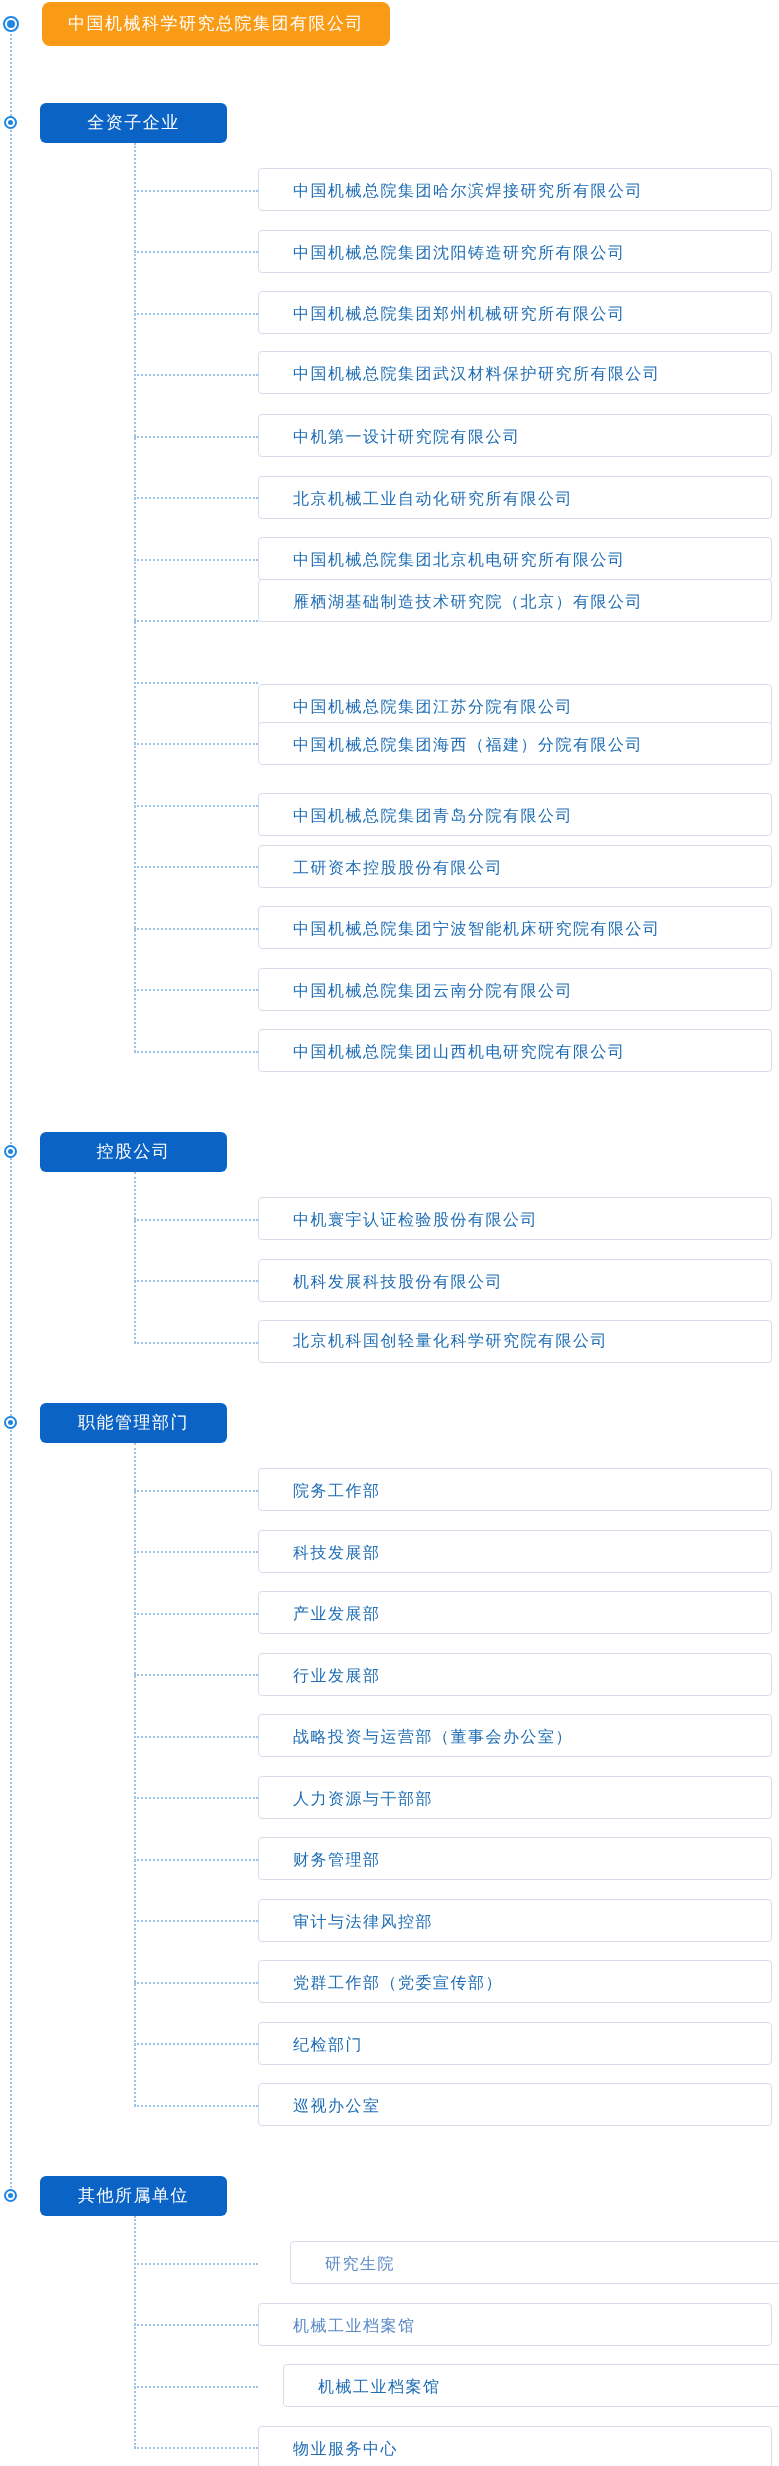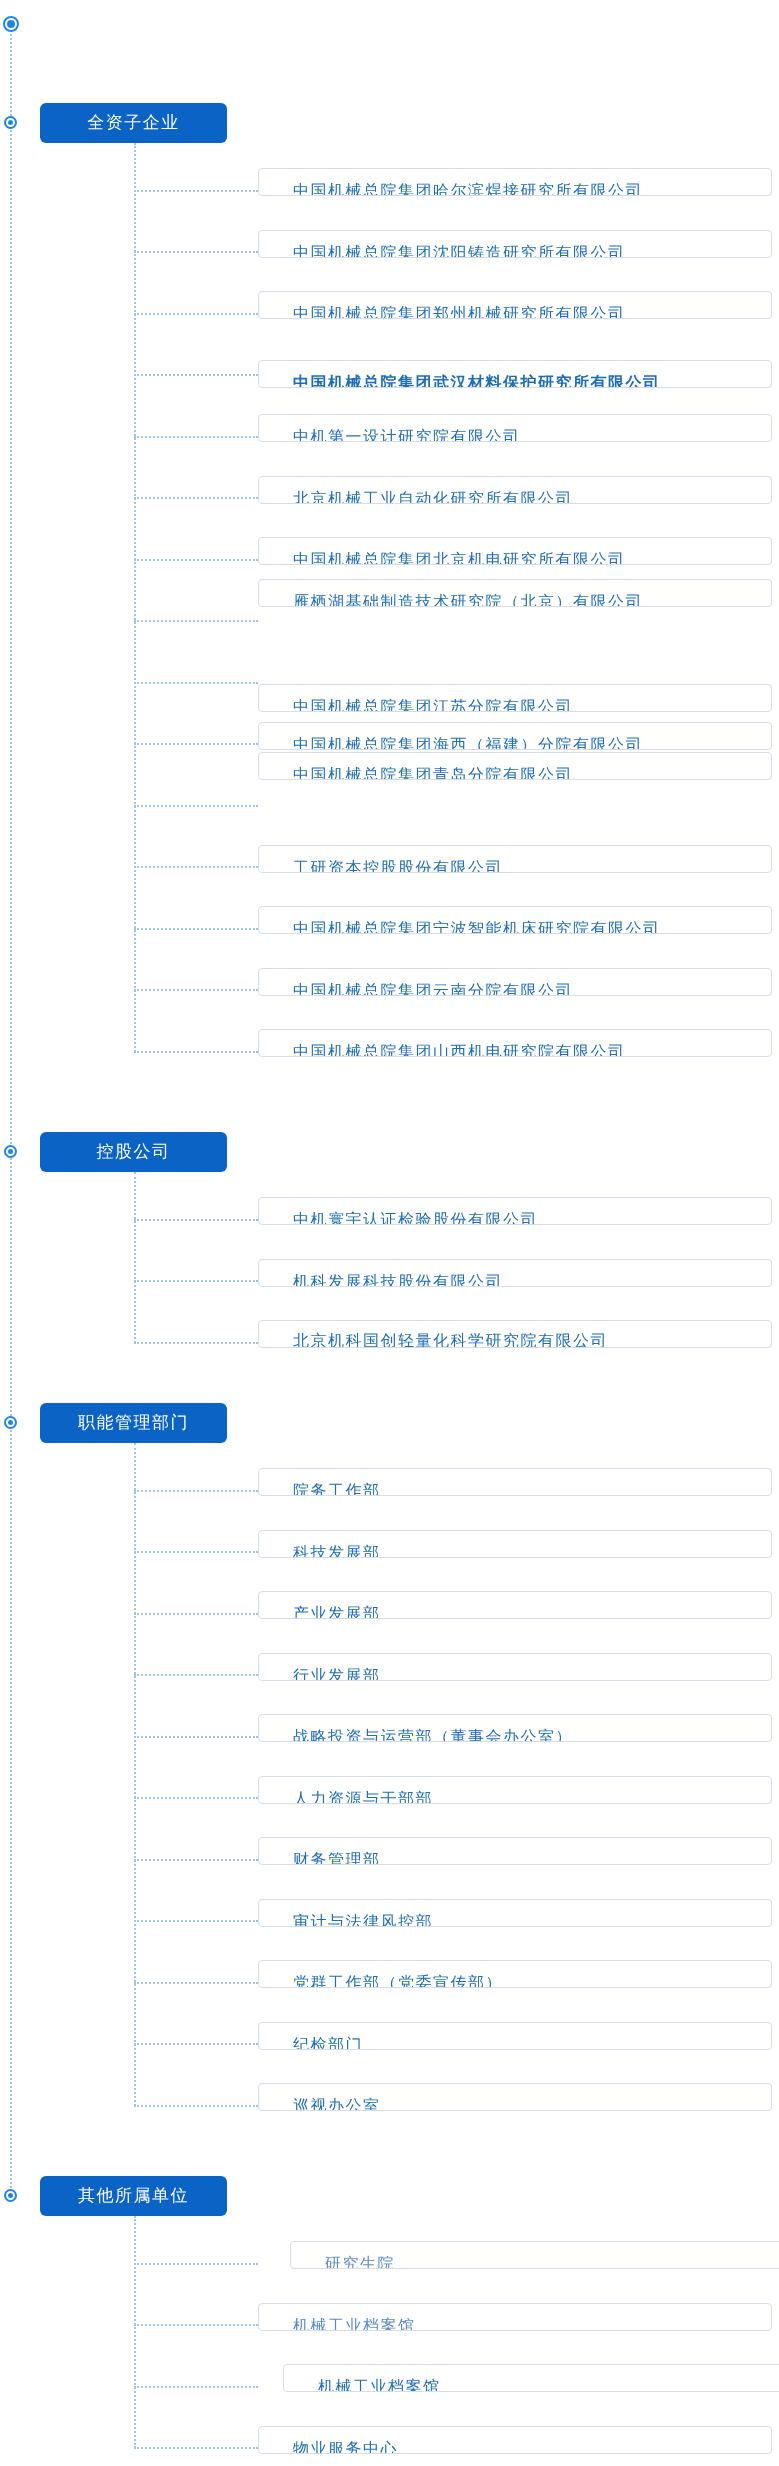--- a/index.html
+++ b/index.html
@@ -71,21 +71,21 @@
     letter-spacing: 1.5px;
     line-height: 40px;
     text-align: center;
     white-space: nowrap;
     z-index: 2;
   }
   
   .item-box {
     position: absolute;
     left: 258px;
-    width: 514px; height: 28px;
+    width: 514px; height: 43px;
     box-sizing: border-box;
     background: #ffffff;
     border: 1px solid var(--item-border, #D7DDE8);
     border-radius: 4px;
     color: var(--item-text, #1E6DB5);
     font-size: 16px;
     letter-spacing: 1.5px;
     line-height: 43px;
     padding-left: 34px;
     white-space: nowrap;
@@ -93,46 +93,49 @@
     z-index: 2;
   }
   .item-box.muted { color: var(--item-text-muted, #5A89C7); }
 </style>
 </head>
 <body>
 
 <div id="canvas">
   <div class="spine" id="spine" style="left: 10px; top: 30px; height: 2166px;"></div>
   <span class="bullet" id="root-bullet" style="left:3px; top:16px; width:16px; height:16px;"></span>
+  <div class="root-box">
+    <span>中国机械科学研究总院集团有限公司</span>
+  </div>
   <div id="sections">
       <span class="bullet" style="left: 4px; top: 116px; width: 13px; height: 13px;"></span>
       <div class="sec-header" style="top: 103px;"><span>全资子企业</span></div>
       <div class="vconn" style="left: 134px; top: 143px; height: 908.5px;"></div>
       <div class="hconn" style="left: 134px; top: 189.5px; width: 124px;"></div>
       <div class="item-box" style="top: 168px;"><span>中国机械总院集团哈尔滨焊接研究所有限公司</span></div>
       <div class="hconn" style="left: 134px; top: 251px; width: 124px;"></div>
       <div class="item-box" style="top: 229.5px;"><span>中国机械总院集团沈阳铸造研究所有限公司</span></div>
       <div class="hconn" style="left: 134px; top: 312.5px; width: 124px;"></div>
       <div class="item-box" style="top: 291px;"><span>中国机械总院集团郑州机械研究所有限公司</span></div>
       <div class="hconn" style="left: 134px; top: 374px; width: 124px;"></div>
-      <div class="item-box" style="top: 360px; font-weight: bold;"><span>中国机械总院集团武汉材料保护研究所有限公司</span></div>
+      <div class="item-box" style="top: 351px;"><span>中国机械总院集团武汉材料保护研究所有限公司</span></div>
       <div class="hconn" style="left: 134px; top: 435.5px; width: 124px;"></div>
       <div class="item-box" style="top: 414px;"><span>中机第一设计研究院有限公司</span></div>
       <div class="hconn" style="left: 134px; top: 497px; width: 124px;"></div>
       <div class="item-box" style="top: 475.5px;"><span>北京机械工业自动化研究所有限公司</span></div>
       <div class="hconn" style="left: 134px; top: 558.5px; width: 124px;"></div>
       <div class="item-box" style="top: 537px;"><span>中国机械总院集团北京机电研究所有限公司</span></div>
       <div class="hconn" style="left: 134px; top: 620px; width: 124px;"></div>
       <div class="item-box" style="top: 579px;"><span>雁栖湖基础制造技术研究院（北京）有限公司</span></div>
       <div class="hconn" style="left: 134px; top: 681.5px; width: 124px;"></div>
       <div class="item-box" style="top: 684px;"><span>中国机械总院集团江苏分院有限公司</span></div>
       <div class="hconn" style="left: 134px; top: 743px; width: 124px;"></div>
       <div class="item-box" style="top: 721.5px;"><span>中国机械总院集团海西（福建）分院有限公司</span></div>
       <div class="hconn" style="left: 134px; top: 804.5px; width: 124px;"></div>
-      <div class="item-box" style="top: 752px;"><span>中国机械总院集团青岛分院有限公司</span></div>
+      <div class="item-box" style="top: 793px;"><span>中国机械总院集团青岛分院有限公司</span></div>
       <div class="hconn" style="left: 134px; top: 866px; width: 124px;"></div>
       <div class="item-box" style="top: 844.5px;"><span>工研资本控股股份有限公司</span></div>
       <div class="hconn" style="left: 134px; top: 927.5px; width: 124px;"></div>
       <div class="item-box" style="top: 906px;"><span>中国机械总院集团宁波智能机床研究院有限公司</span></div>
       <div class="hconn" style="left: 134px; top: 989px; width: 124px;"></div>
       <div class="item-box" style="top: 967.5px;"><span>中国机械总院集团云南分院有限公司</span></div>
       <div class="hconn" style="left: 134px; top: 1050.5px; width: 124px;"></div>
       <div class="item-box" style="top: 1029px;"><span>中国机械总院集团山西机电研究院有限公司</span></div>
       <span class="bullet" style="left: 4px; top: 1145px; width: 13px; height: 13px;"></span>
       <div class="sec-header" style="top: 1132px;"><span>控股公司</span></div>

